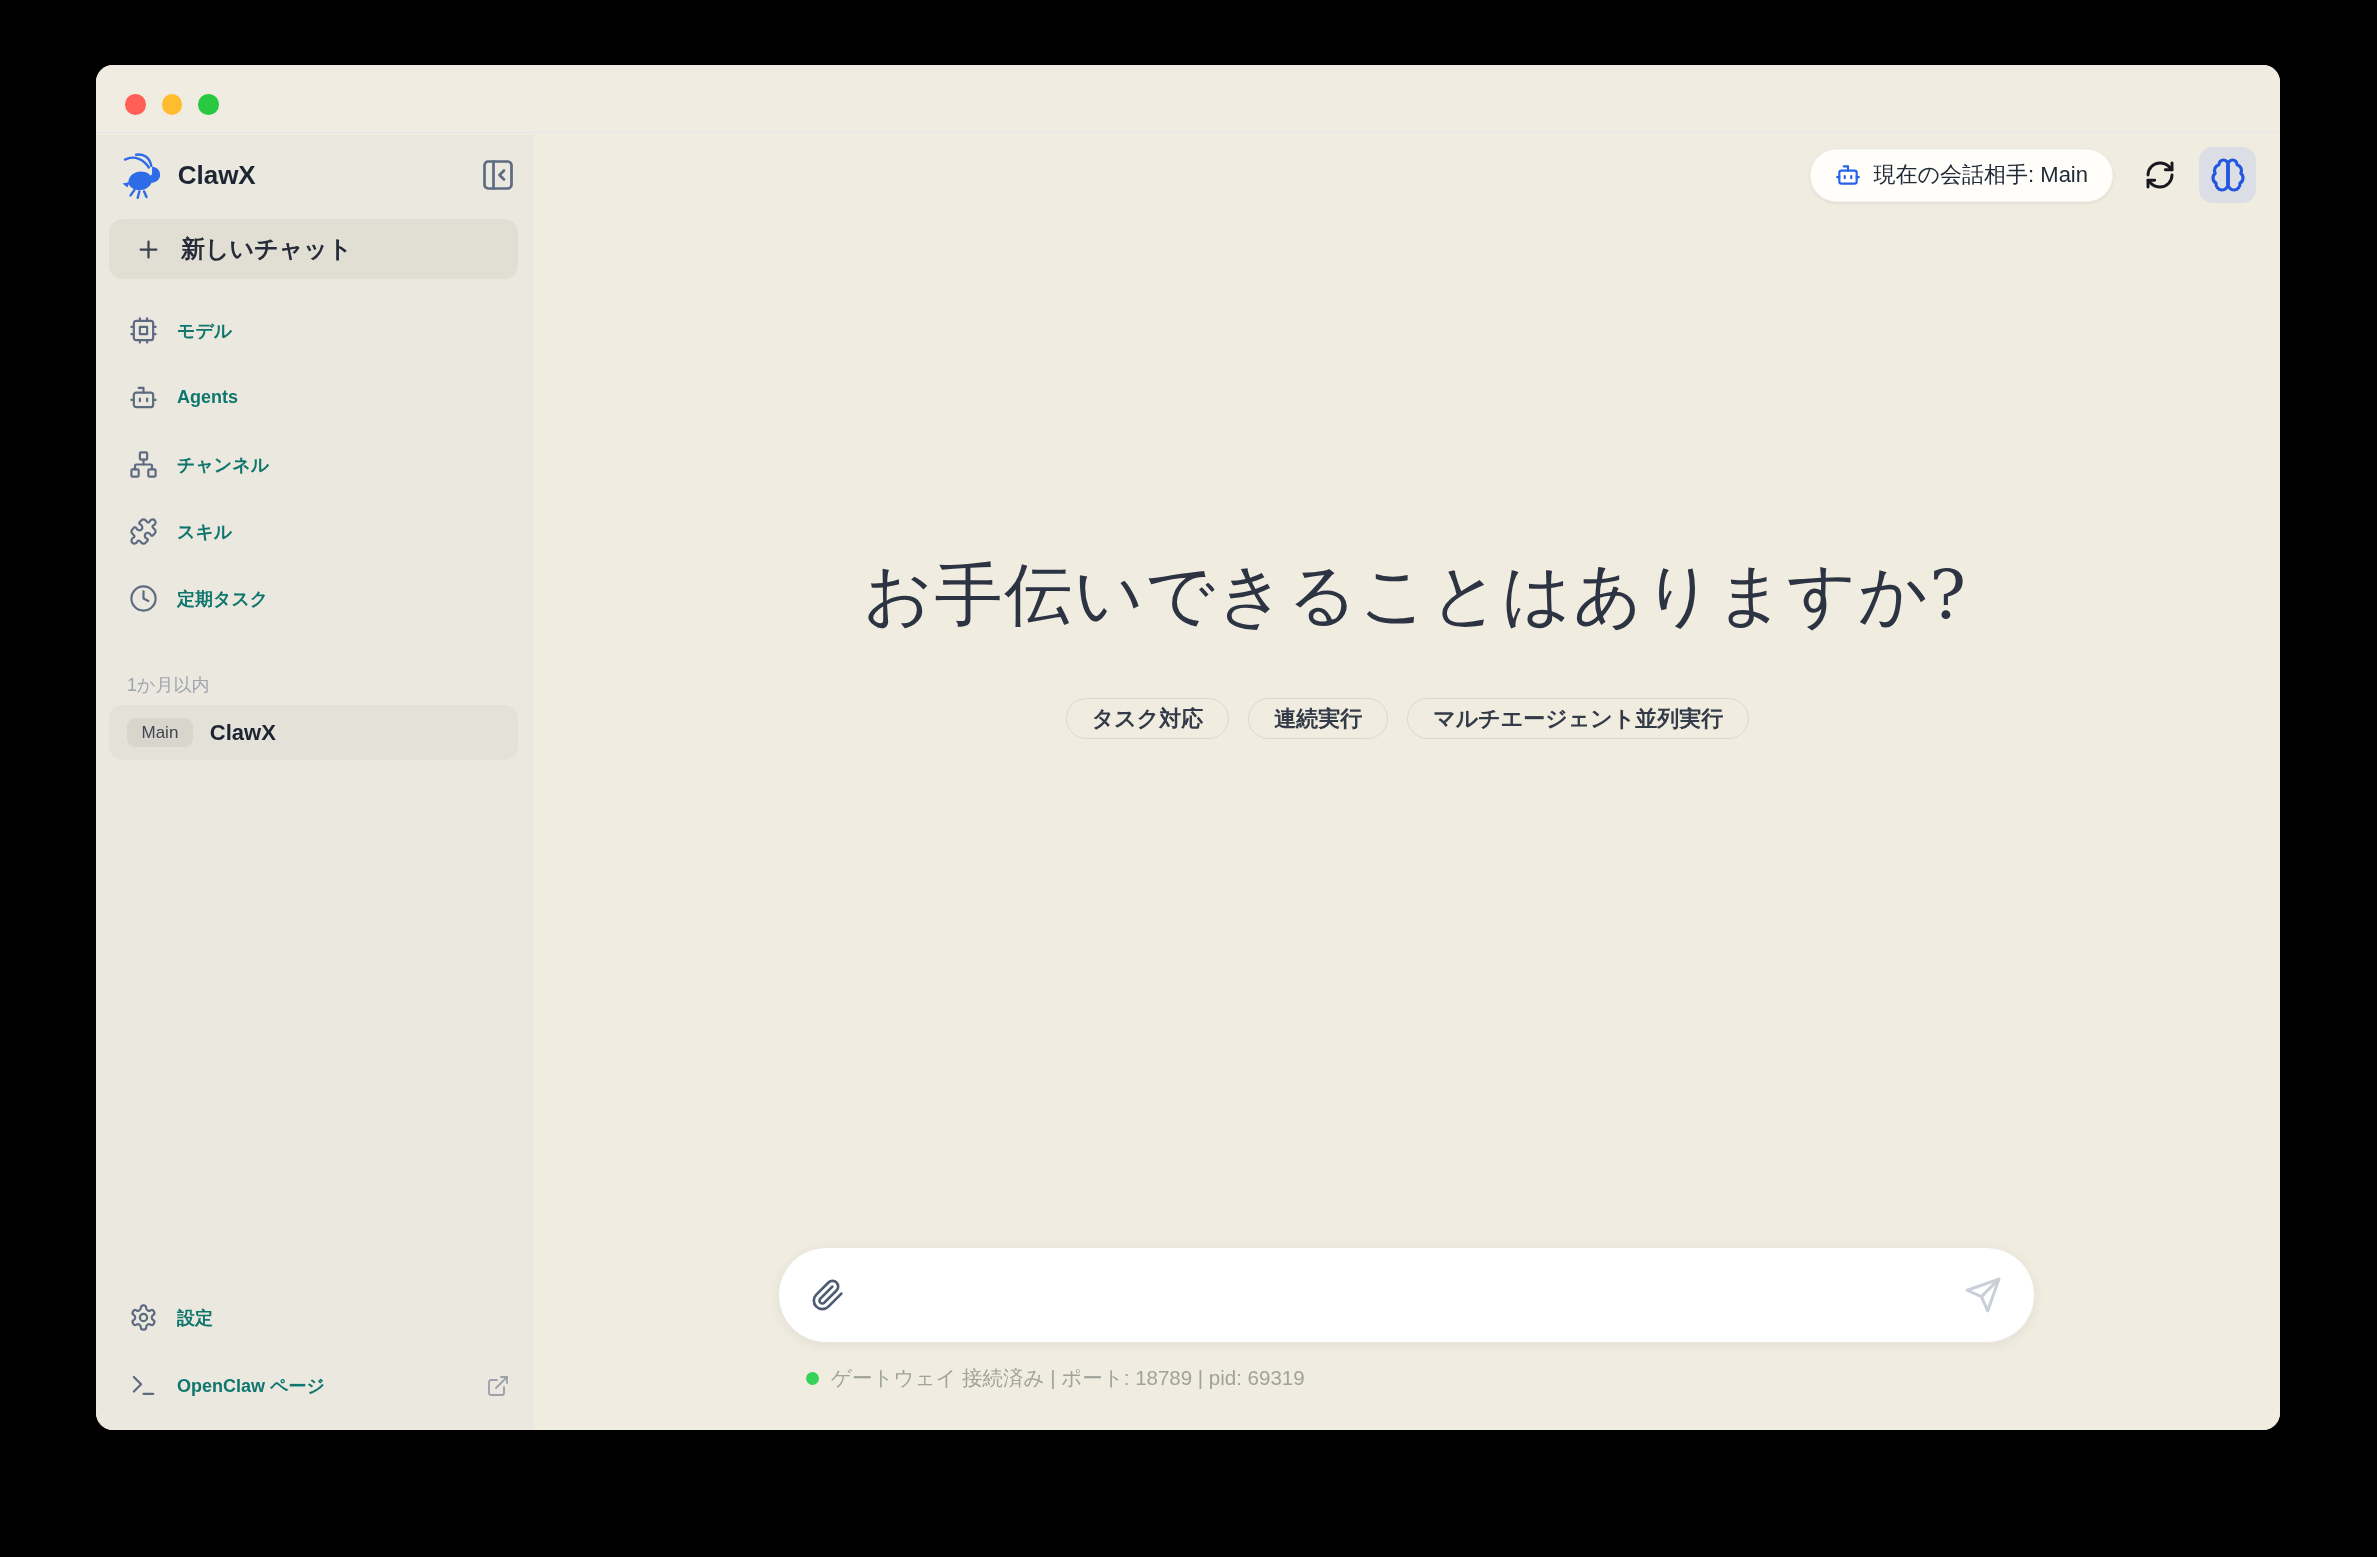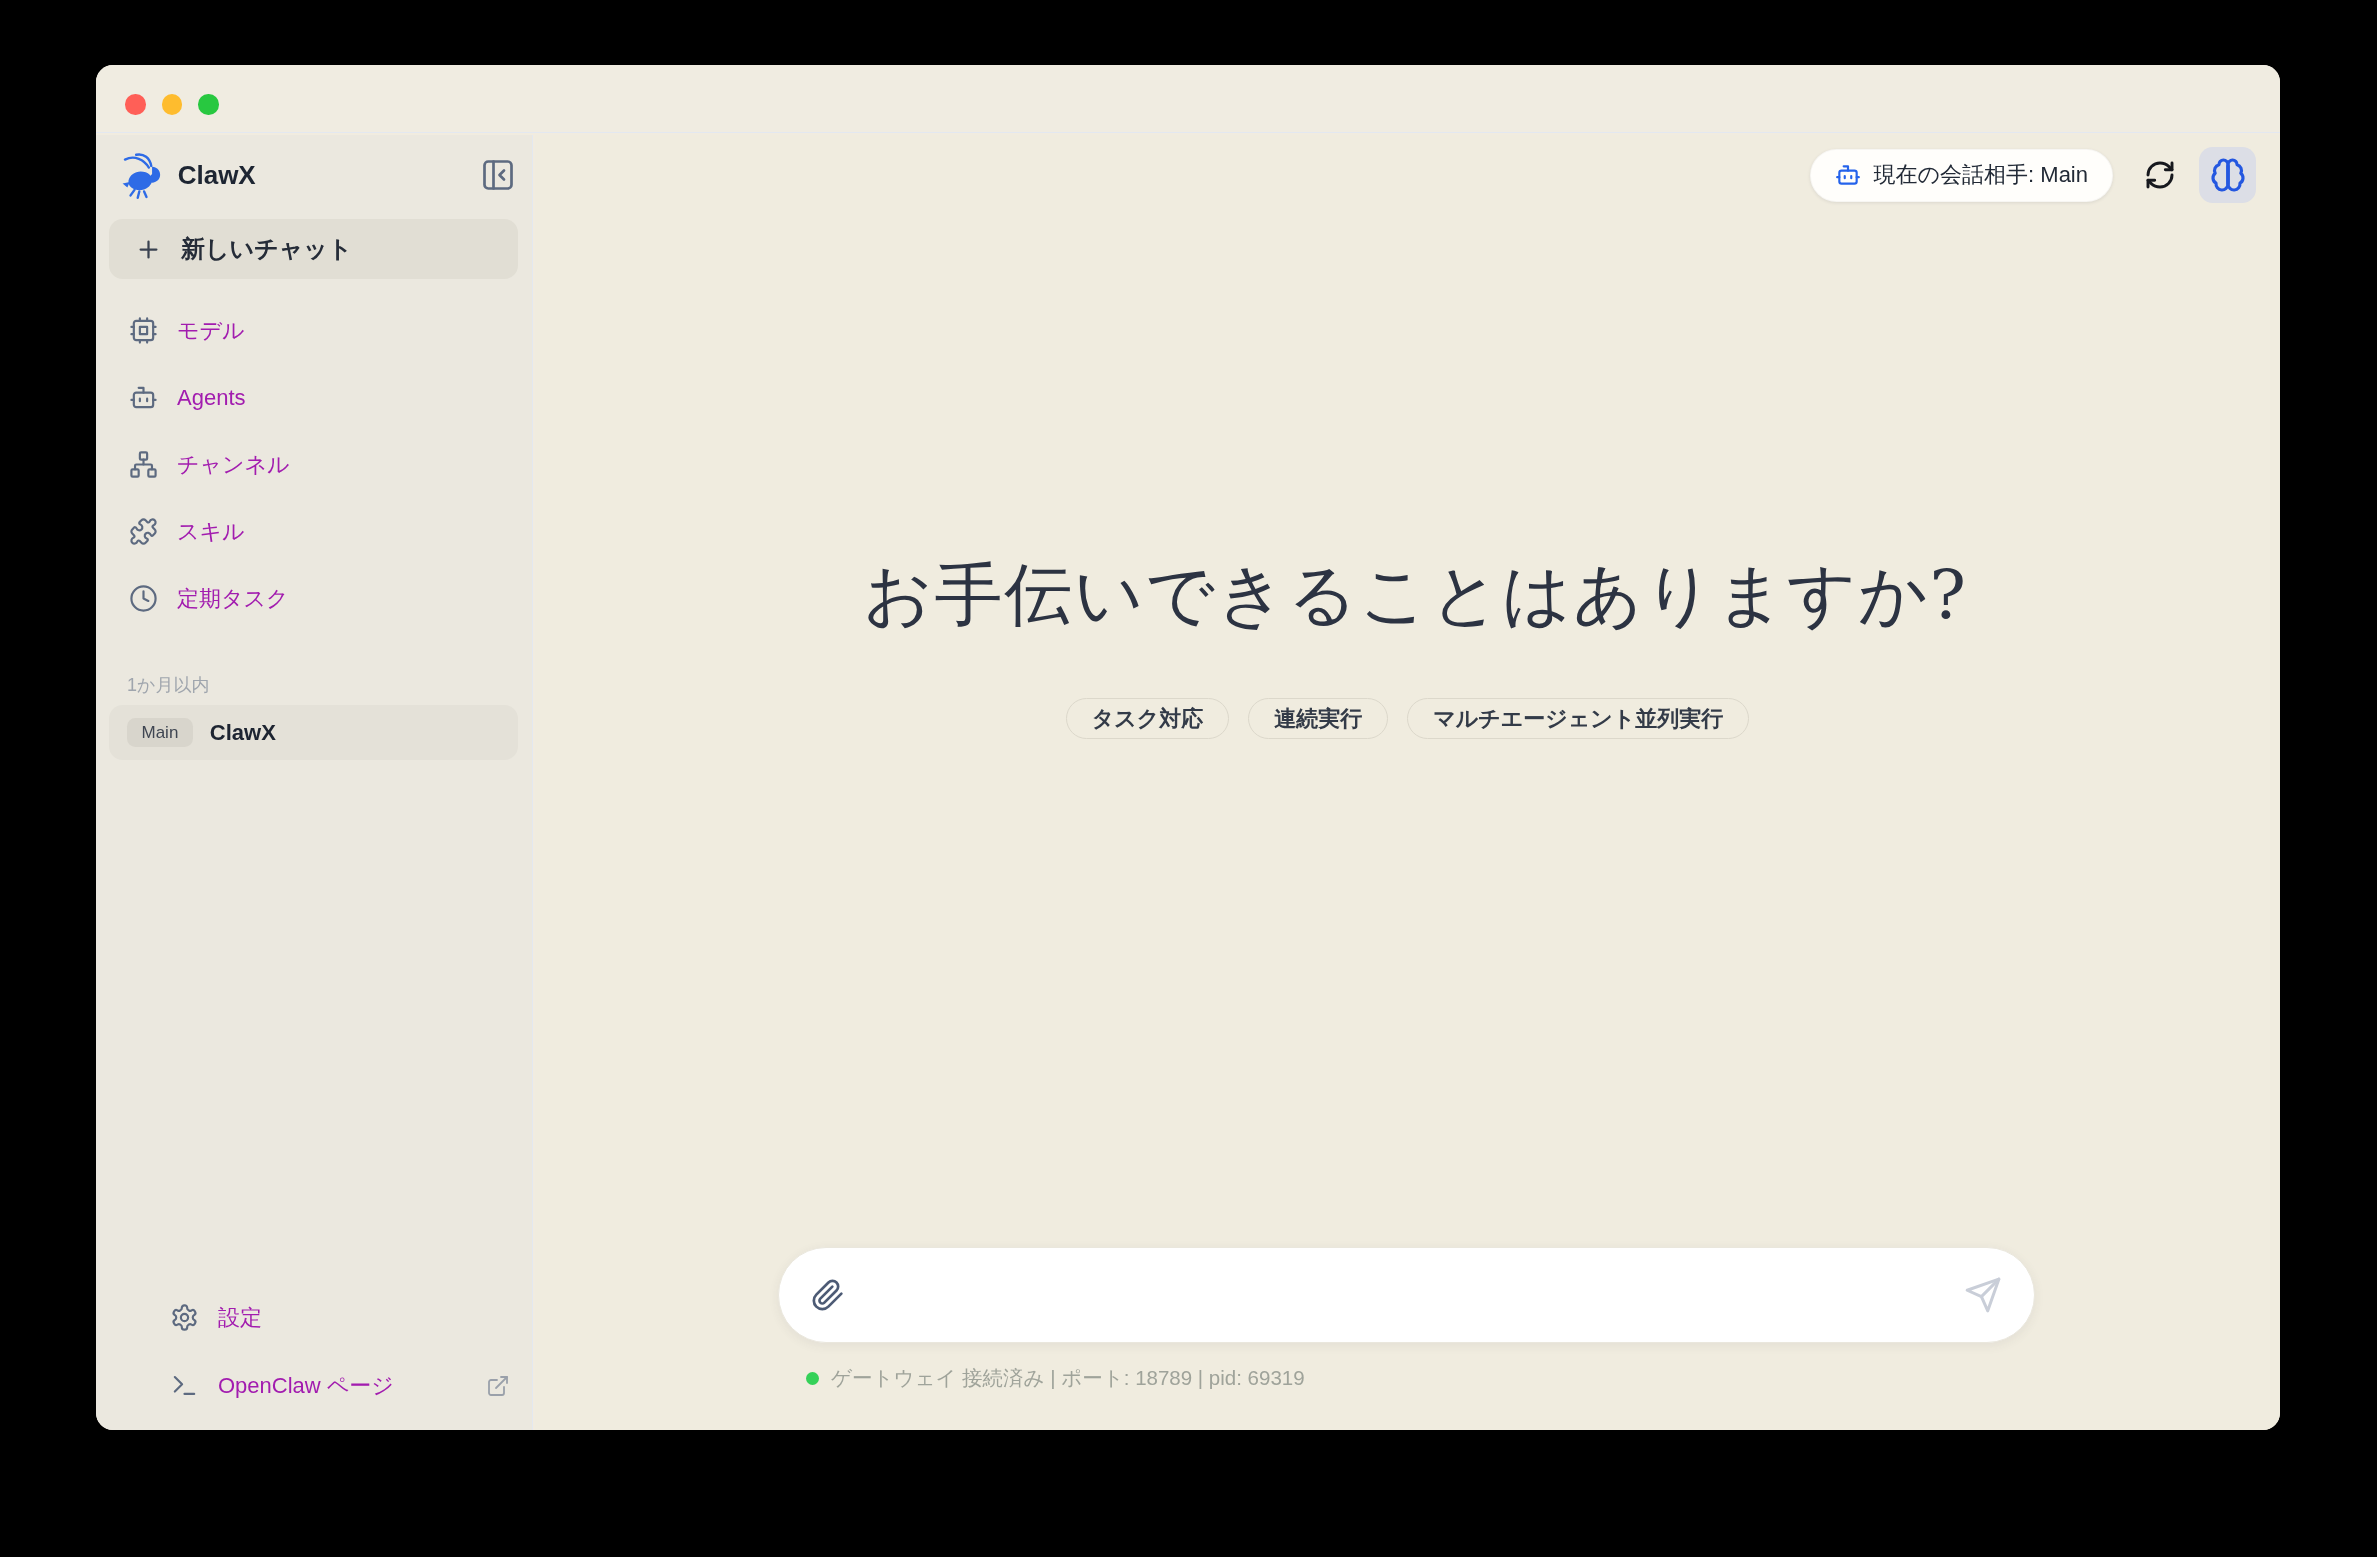--- a/index.html
+++ b/index.html
@@ -28,30 +28,30 @@
   .collapse-btn { margin-left:auto; width:41px; height:41px; display:flex; align-items:center; justify-content:center; color:#5d6a80; cursor:pointer; background:none; border:none; }
   .collapse-btn svg { width:36px; height:36px; }
 
   .new-chat { position:absolute; top:84px; left:13px; right:13.7px; height:60px; border-radius:13.7px; background:#e1ded4; display:flex; align-items:center; gap:19px; padding-left:26px; border:none; cursor:pointer; font-family:inherit; }
   .new-chat .plus { width:27px; height:27px; color:#3a4250; }
   .new-chat .label { font-size:24px; font-weight:700; color:#252c38; }
 
   .nav { position:absolute; top:162px; left:0; right:0; }
   .nav-item { height:67px; display:flex; align-items:center; gap:19px; padding:0 22px 0 33px; cursor:pointer; }
   .nav-item .ic { width:29px; height:29px; color:#5d6a80; flex:0 0 auto; }
-  .nav-item .txt { font-size:22px; font-weight:400; color:#a21caf; }
+  .nav-item .txt { font-size:18px; font-weight:700; color:#0f766e; }
 
   .section-label { position:absolute; top:538px; left:31px; font-size:18px; font-weight:400; color:#9fa5ad; }
 
   .history-item { position:absolute; top:570px; left:13px; right:13.7px; height:55px; border-radius:13.7px; background:#e4e1d8; display:flex; align-items:center; gap:17px; padding:0 13.7px 0 18px; cursor:pointer; }
   .history-badge { background:#d8d5cc; border-radius:8.5px; padding:4.3px 14.5px; font-size:17px; font-weight:500; color:#3f4652; }
   .history-title { font-size:22px; font-weight:700; color:#1d2431; }
 
   .side-footer { position:absolute; left:0; right:0; bottom:10.2px; }
-  .side-footer .nav-item { height:68px;margin-left:41px; }
+  .side-footer .nav-item { height:68px; }
   .ext { margin-left:auto; width:24px; height:24px; color:#9aa0aa; }
 
   
   .main { position:absolute; left:439px; top:70px; right:0; bottom:0; background:#f0ecdf; }
 
   .chat-header { position:absolute; top:12px; right:24px; height:56px; display:flex; align-items:center; }
   .agent-pill { height:53px; border-radius:26.5px; background:#fffefb; display:flex; align-items:center; gap:13px; padding:0 24px; border:0.9px solid rgba(0,0,0,.03); box-shadow:0 0.9px 3.4px rgba(40,40,60,.10); cursor:pointer; font-family:inherit; }
   .agent-pill .ic { width:26px; height:26px; color:#2563eb; }
   .agent-pill .txt { font-size:22px; font-weight:400; color:#222a36; }
   .refresh-btn { margin:0 19px 0 26px; width:41px; height:41px; display:flex; align-items:center; justify-content:center; color:#17191e; background:none; border:none; cursor:pointer; }

